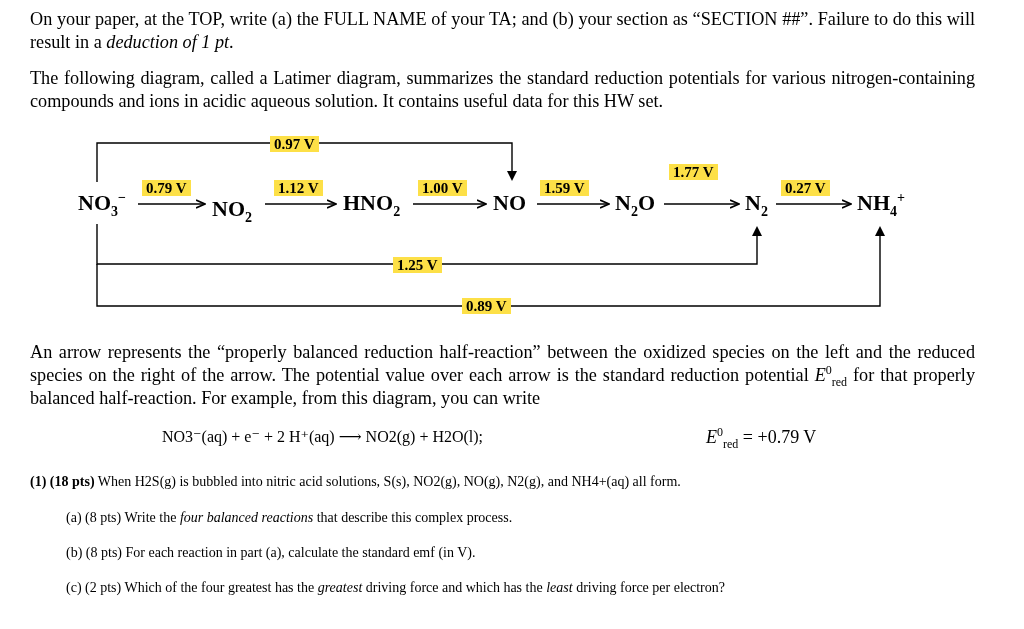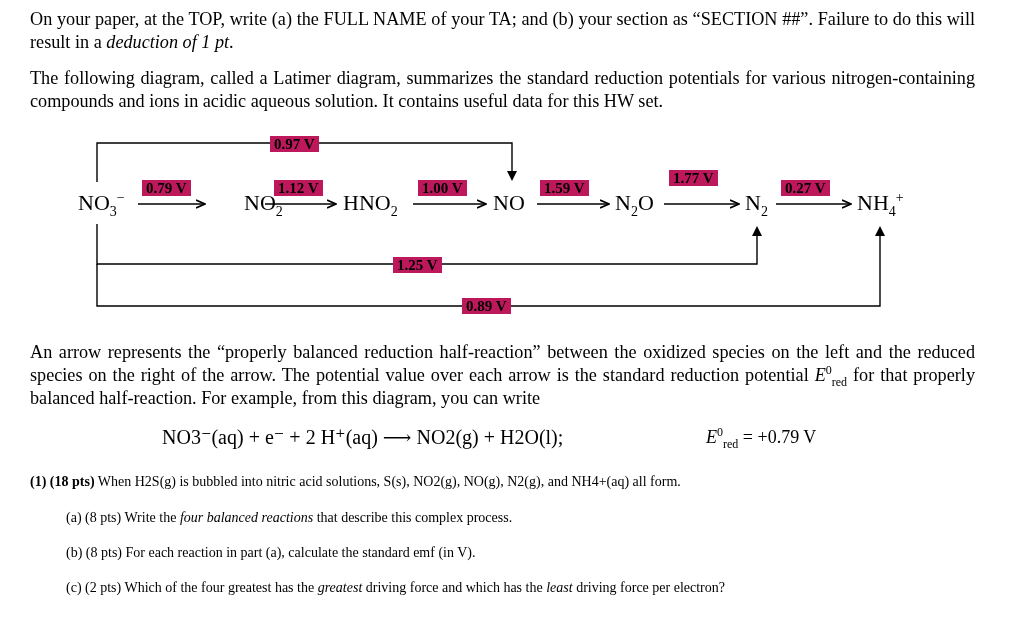--- a/index.html
+++ b/index.html
@@ -15,33 +15,33 @@
     }
     .para i { font-style: italic; margin-top: 17px; }
     #p1 { top: 8px; }
     #p2 { top: 67px; }
     #p3 { top: 341px; }
 
     
     #diagram { position: absolute; left: 0; top: 128px; width: 1024px; height: 200px; }
     #diagram svg { position: absolute; left: 0; top: 0; }
     .species {
-      position: absolute; font-weight: normal; font-size: 22px; line-height: 26px;
+      position: absolute; font-weight: bold; font-size: 22px; line-height: 26px;
       white-space: nowrap;
     }
     .species sub { font-size: 14px; vertical-align: -6px; line-height: 0; }
     .species sup { font-size: 14px; vertical-align: 8px; line-height: 0; }
     .vlabel {
       position: absolute; font-weight: bold; font-size: 15px; line-height: 16px;
-      white-space: nowrap; background: #be185d; padding: 0 4px;
+      white-space: nowrap; background: #fde047; padding: 0 4px;
     }
 
     
     #eq {
-      position: absolute; top: 426px; left: 162px; font-size: 20px; line-height: 22px;
+      position: absolute; top: 426px; left: 162px; font-size: 16px; line-height: 22px;
       white-space: nowrap;
     }
     #eq sub, #eq sup, #ered sub, #ered sup, .sm sub, .sm sup, .q sub, .q sup { font-size: 12px; line-height: 0; }
     #ered { position: absolute; top: 426px; left: 706px; font-size: 18px; line-height: 22px; white-space: nowrap; }
 
     
     .q { position: absolute; font-size: 14px; line-height: 23px; white-space: nowrap; }
     #q1 { left: 30px; top: 470px; }
     #qa { left: 66px; top: 506px; }
     #qb { left: 66px; top: 541px; }
@@ -85,25 +85,25 @@
   </svg>
 
   <div class="vlabel" style="left:270px; top:8px;">0.97 V</div>
   <div class="vlabel" style="left:393px; top:129px;text-align:center;">1.25 V</div>
   <div class="vlabel" style="left:462px; top:170px;">0.89 V</div>
 
   <div class="vlabel" style="left:142px; top:52px;">0.79 V</div>
   <div class="vlabel" style="left:274px; top:52px;">1.12 V</div>
   <div class="vlabel" style="left:418px; top:52px;">1.00 V</div>
   <div class="vlabel" style="left:540px; top:52px;">1.59 V</div>
-  <div class="vlabel" style="left:669px; top:42px;">1.77 V</div>
+  <div class="vlabel" style="left:669px; top:36px;">1.77 V</div>
   <div class="vlabel" style="left:781px; top:52px;">0.27 V</div>
 
   <div class="species" style="left:78px; top:62px;"><span>NO</span><sub>3</sub><sup>−</sup></div>
-  <div class="species" style="left:212px; top:62px;margin-left:32px;"><span>NO</span><sub>2</sub></div>
+  <div class="species" style="left:212px; top:68px;"><span>NO</span><sub>2</sub></div>
   <div class="species" style="left:343px; top:62px;"><span>HNO</span><sub>2</sub></div>
   <div class="species" style="left:493px; top:62px;"><span>NO</span></div>
   <div class="species" style="left:615px; top:62px;"><span>N</span><sub>2</sub><span>O</span></div>
   <div class="species" style="left:745px; top:62px;"><span>N</span><sub>2</sub></div>
   <div class="species" style="left:857px; top:62px;"><span>NH</span><sub>4</sub><sup>+</sup></div>
 </div>
 
 <div id="p3" class="para"><span>An arrow represents the “properly balanced reduction half-reaction” between the oxidized species on the left and the reduced species on the right of the arrow.  The potential value over each arrow is the standard reduction potential </span><i>E</i><sup style="font-size:12px;line-height:0;">0</sup><sub style="font-size:12px;line-height:0;">red</sub><span> for that properly balanced half-reaction.  For example, from this diagram, you can write</span></div>
 
 <div id="eq"><span>NO3⁻(aq) + e⁻ + 2 H⁺(aq)</span> <span>⟶</span> <span>NO2(g) + H2O(l);</span></div>

